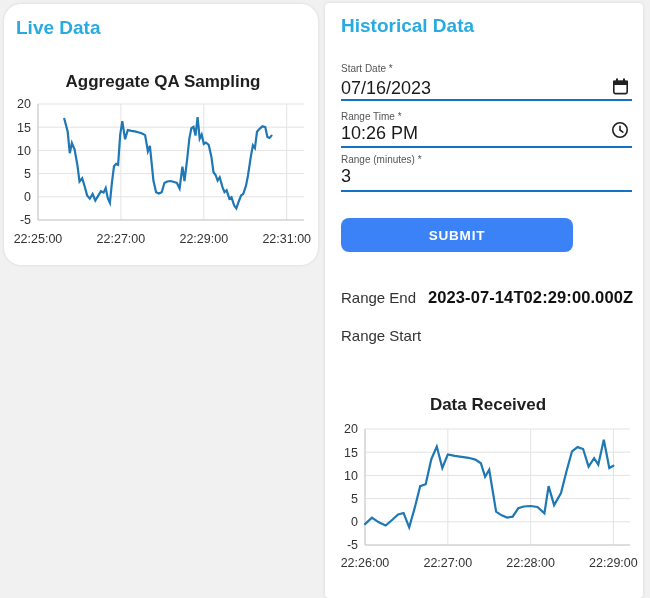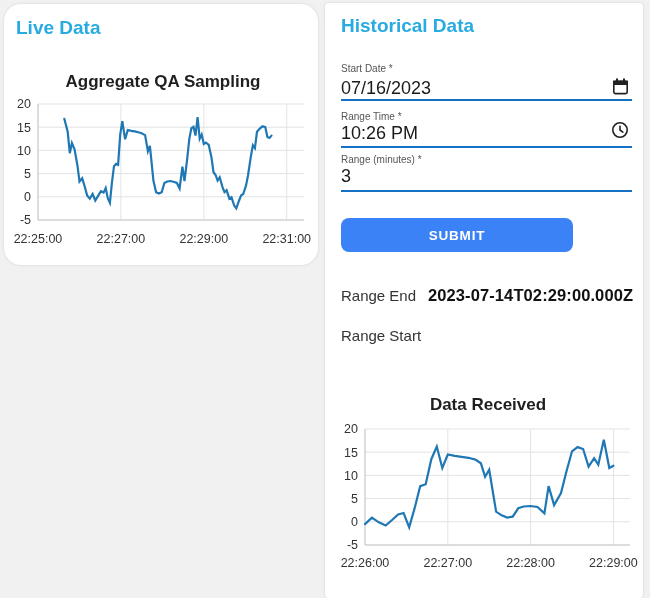--- a/index.html
+++ b/index.html
@@ -13,21 +13,21 @@
   .chart{position:absolute;}
   .field{position:absolute;left:16px;width:291px;}
   .f-label{position:absolute;left:0;top:0;font-size:10px;color:#555;}
   .f-value{position:absolute;left:0;font-size:18px;color:#1a1a1a;}
   .f-underline{position:absolute;left:0;width:291px;height:2px;background:#1670c4;}
   .f-icon{position:absolute;right:3px;}
   #submit-btn{position:absolute;left:16px;top:215px;width:232px;height:34px;background:#3b82f6;color:#fff;
     border:none;border-radius:8px;font-family:"Liberation Sans",sans-serif;font-size:13.5px;font-weight:700;letter-spacing:0.8px;cursor:pointer;}
   .result-row{position:absolute;left:16px;display:flex;align-items:baseline;}
   .result-label{font-size:15px;color:#333;width:87px;flex:none;}
-  .result-value{font-size:16.5px;font-weight:700;color:#111;white-space:nowrap;letter-spacing:0.1px;}
+  .result-value{font-size:16.5px;font-weight:700;color:#111;white-space:nowrap;letter-spacing:0.1px;margin-top:16px;}
 </style>
 </head>
 <body>
 
 <div class="card" id="live-card">
   <div class="panel-heading" id="live-heading">Live Data</div>
   <svg class="chart" style="left:0;top:56px" width="314" height="200" viewBox="0 0 314 200">
       <line x1="34" x2="300" y1="44" y2="44" stroke="#e3e3e3" stroke-width="1"></line>
       <text x="27" y="48.4" text-anchor="end" font-size="12.5" fill="#333">20</text>
       <line x1="34" x2="300" y1="67.19999999999999" y2="67.19999999999999" stroke="#e3e3e3" stroke-width="1"></line>
@@ -85,21 +85,21 @@
   </div>
 
   <div class="field" style="top:151px">
     <div class="f-label">Range (minutes) *</div>
     <div class="f-value" style="top:12px">3</div>
     <div class="f-underline" style="top:36px"></div>
   </div>
 
   <button id="submit-btn">SUBMIT</button>
 
-  <div class="result-row" style="top:283px">
+  <div class="result-row" style="top:269px">
     <span class="result-label">Range End</span>
     <span class="result-value">2023-07-14T02:29:00.000Z</span>
   </div>
   <div class="result-row" style="top:324px">
     <span class="result-label">Range Start</span>
   </div>
 
   <svg class="chart" style="left:0;top:385px" width="318" height="200" viewBox="0 0 318 200">
       <line x1="40" x2="305" y1="41" y2="41" stroke="#e3e3e3" stroke-width="1"></line>
       <text x="33" y="45.4" text-anchor="end" font-size="12.5" fill="#333">20</text>

